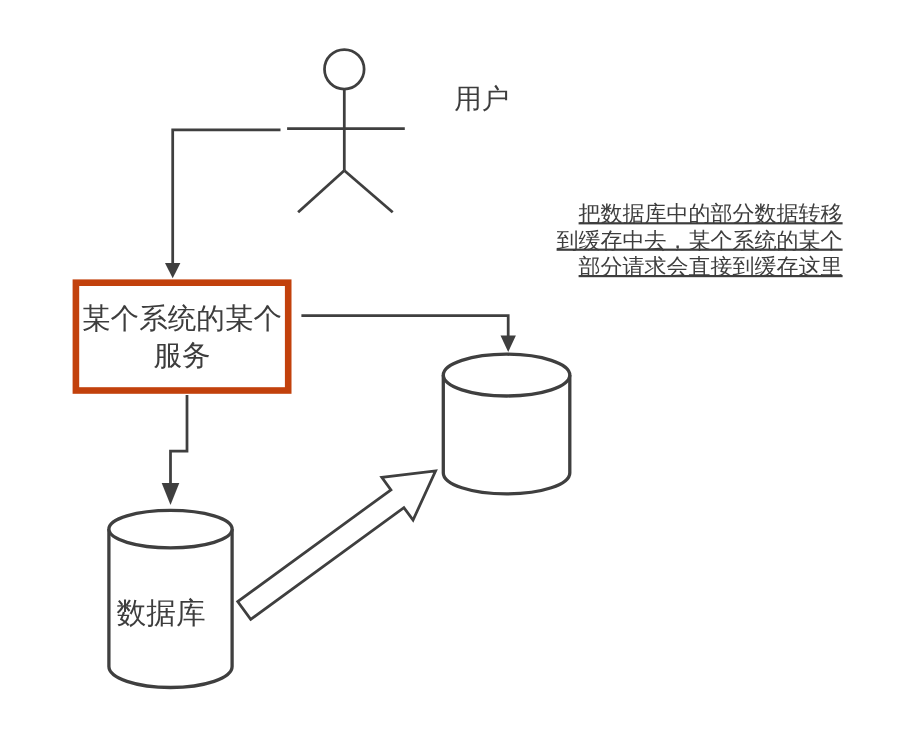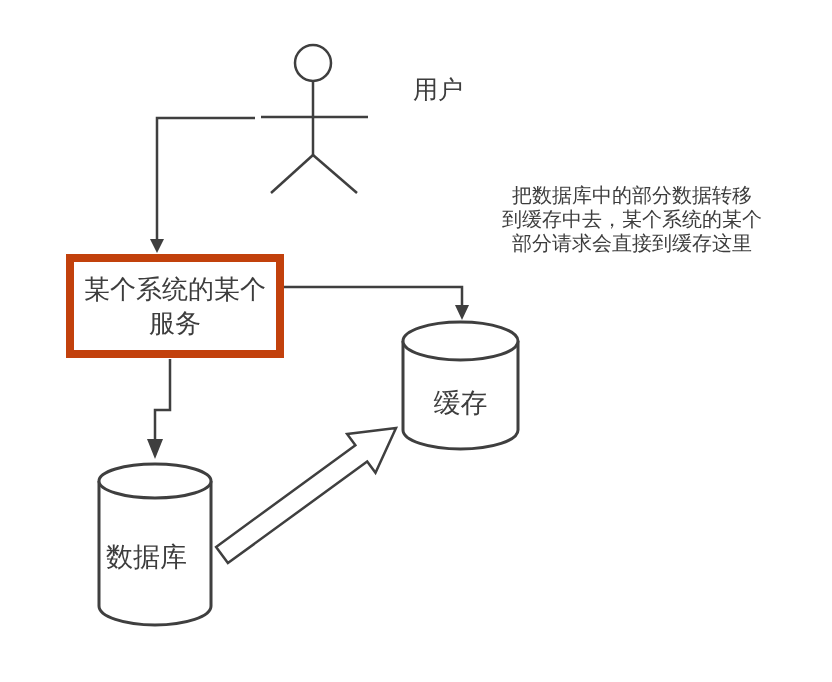--- a/index.html
+++ b/index.html
@@ -23,24 +23,24 @@
   }
   .label {
     position: absolute;
     color: #3d3d3d;
     white-space: nowrap;
   }
   #service-box {
     position: absolute;
     left: 66px;
     top: 254px;
-    width: 218px;
+    width: 199px;
     height: 104px;
     box-sizing: border-box;
-    border: 8px solid #c2410c;
+    border: 6px solid #c2410c;
     background: #ffffff;
     display: flex;
     flex-direction: column;
     align-items: center;
     justify-content: center;
     font-size: 26px;
     line-height: 34px;
     text-align: center;
   }
   #user-label {
@@ -62,22 +62,23 @@
     text-align: center;
     font-size: 27px;
   }
   #annotation {
     position: absolute;
     left: 498px;
     top: 183px;
     width: 268px;
     font-size: 20px;
     line-height: 24px;
-    text-align: center;
+    text-align: right;
     color: #3d3d3d;
+    text-decoration: underline;
   }
 </style>
 </head>
 <body>
 
 <div id="stage">
 
   <svg id="diagram-svg" width="832" height="682" viewBox="0 0 832 682">
     <g fill="none" stroke="#3f3f3f" stroke-width="2.5">
 
@@ -118,21 +119,20 @@
     </g>
   </svg>
 
   <div id="service-box">
     <span>某个系统的某个</span>
     <span>服务</span>
   </div>
 
   <div id="user-label" class="label">用户</div>
 
-  <div id="cache-label" class="label">缓存</div>
 
   <div id="database-label" class="label">数据库</div>
 
   <div id="annotation">
     <div>把数据库中的部分数据转移</div>
     <div>到缓存中去，某个系统的某个</div>
     <div>部分请求会直接到缓存这里</div>
   </div>
 
 </div>

